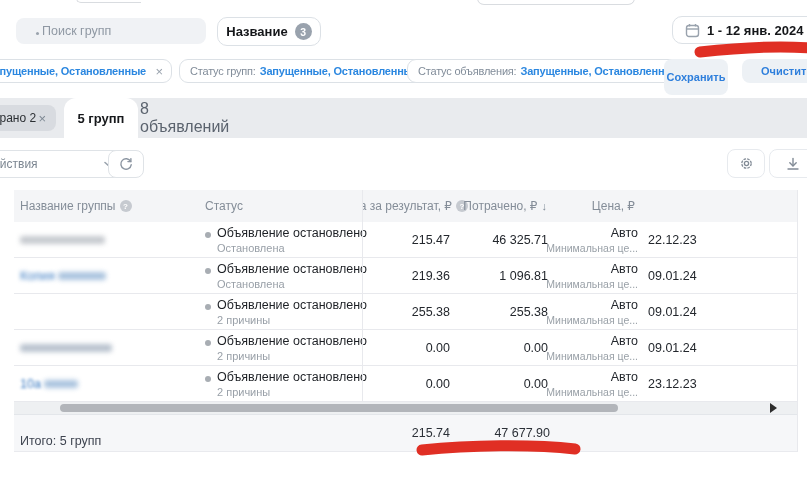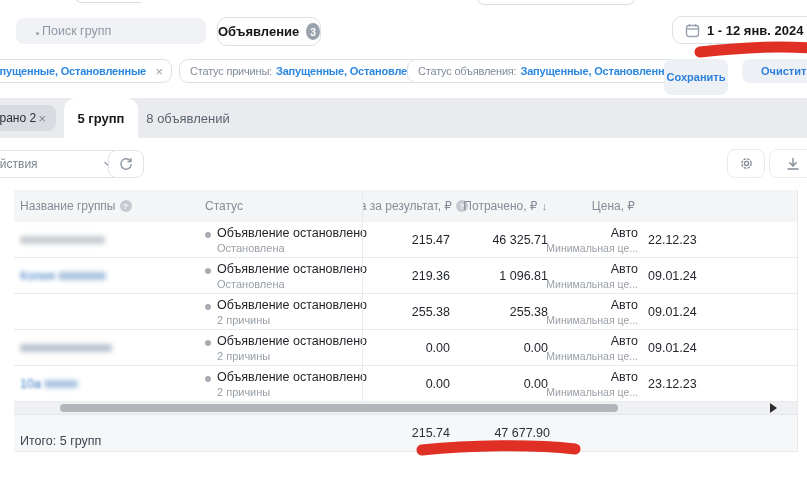--- a/index.html
+++ b/index.html
@@ -31,21 +31,21 @@
   .chip .lbl{color:#818c99;margin-right:4px;}
   .chip .val{color:#2b87e0;font-weight:bold;}
   .chip .x{color:#99a2ad;font-size:13px;margin-left:6px;cursor:pointer;}
 
   
   .band{background:#e9ebee;}
   .selchip{background:#d8dbe0;border-radius:8px;display:flex;align-items:center;
     font-size:12px;color:#2b2f33;padding:0 10px 0 12px;box-sizing:border-box;justify-content:space-between;}
   .tab-active{background:#fff;border-radius:12px 12px 0 0;display:flex;align-items:center;
     justify-content:center;font-weight:bold;font-size:13px;color:#17191c;cursor:pointer;}
-  .tab{display:flex;align-items:center;justify-content:center;font-size:13px;color:#5b636e;cursor:pointer;}
+  .tab{display:flex;align-items:center;justify-content:center;font-size:16px;color:#5b636e;cursor:pointer;}
 
   
   .tool{background:#fff;border:1px solid #dfe3e7;border-radius:8px;display:flex;align-items:center;cursor:pointer;}
   .tool.sel{justify-content:space-between;padding:0 10px 0 14px;font-size:12px;color:#7c8691;}
   .icon-btn{justify-content:center;}
 
   
   .hband{background:#f4f5f7;}
   .hcell{position:absolute;top:0;height:32px;display:flex;align-items:center;gap:4px;
     font-size:12px;color:#848d98;white-space:nowrap;}
@@ -83,21 +83,21 @@
 
   <div class="abs artifact" style="left:76px;top:-6px;width:64px;height:8px;border-radius:0 0 0 5px;border-right:none;"></div>
   <div class="abs artifact" style="left:477px;top:-6px;width:156px;height:10px;border-radius:0 0 7px 7px;"></div>
 
   <div class="abs search" style="left:16px;top:18px;width:190px;height:26px;">
     <span class="search-dot"></span>
     <input placeholder="Поиск групп" style="">
   </div>
 
   <div class="abs btn-outline" style="left:217px;top:17px;width:102px;height:27px;">
-    <span>Объявление</span>
+    <span>Название</span>
     <span class="badge">3</span>
   </div>
 
   <div class="abs btn-outline" style="left:672px;top:16px;width:150px;height:28px;justify-content:flex-start;padding-left:12px;box-sizing:border-box;">
     <span>
       <svg width="15" height="15" viewBox="0 0 15 15" fill="none" stroke="#99a2ad" stroke-width="1.4">
         <rect x="1.5" y="2.5" width="12" height="11" rx="2.5"></rect>
           <line x1="1.5" y1="6" x2="13.5" y2="6"></line>
         <line x1="4.5" y1="1" x2="4.5" y2="3.5"></line>
           <line x1="10.5" y1="1" x2="10.5" y2="3.5"></line>
@@ -105,21 +105,21 @@
     </span>
     <span>1 - 12 янв. 2024</span>
   </div>
 
   <div class="abs chip" style="left:-28px;top:59px;width:200px;height:24px;padding-left:14px;justify-content:space-between;">
     <span class="val">Запущенные, Остановленные</span>
     <span class="x">×</span>
   </div>
 
   <div class="abs chip" style="left:179px;top:59px;height:24px;">
-    <span class="lbl">Статус причины:</span>
+    <span class="lbl">Статус групп:</span>
     <span class="val">Запущенные, Остановленные</span>
     <span class="x">×</span>
   </div>
 
   <div class="abs chip" style="left:407px;top:59px;height:24px;">
     <span class="lbl">Статус объявления:</span>
     <span class="val">Запущенные, Остановленные</span>
     <span class="x">×</span>
   </div>
 

